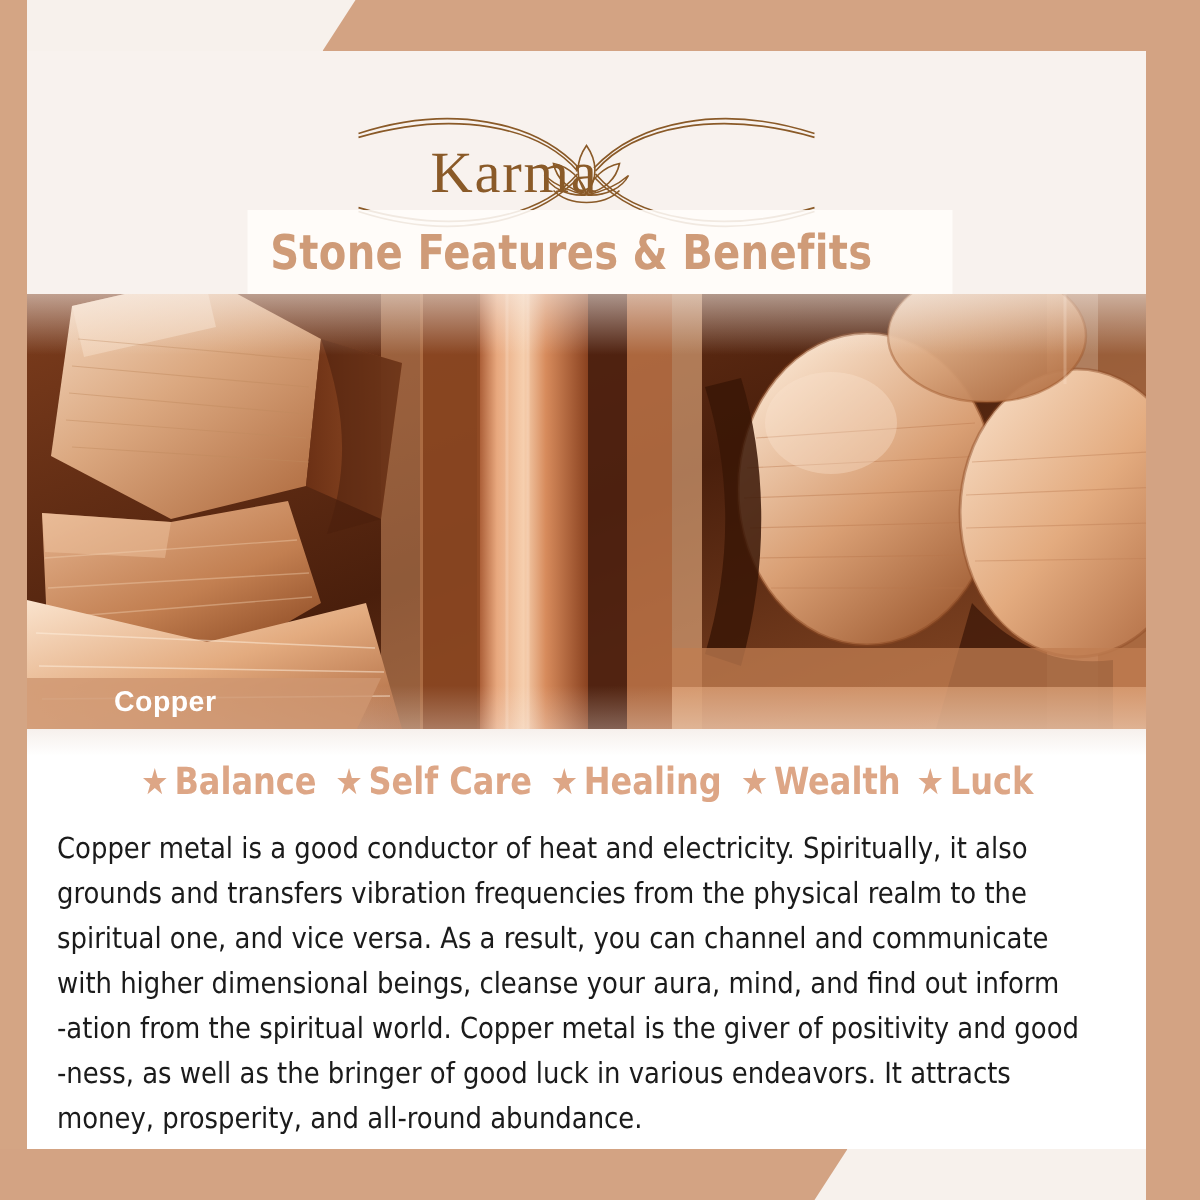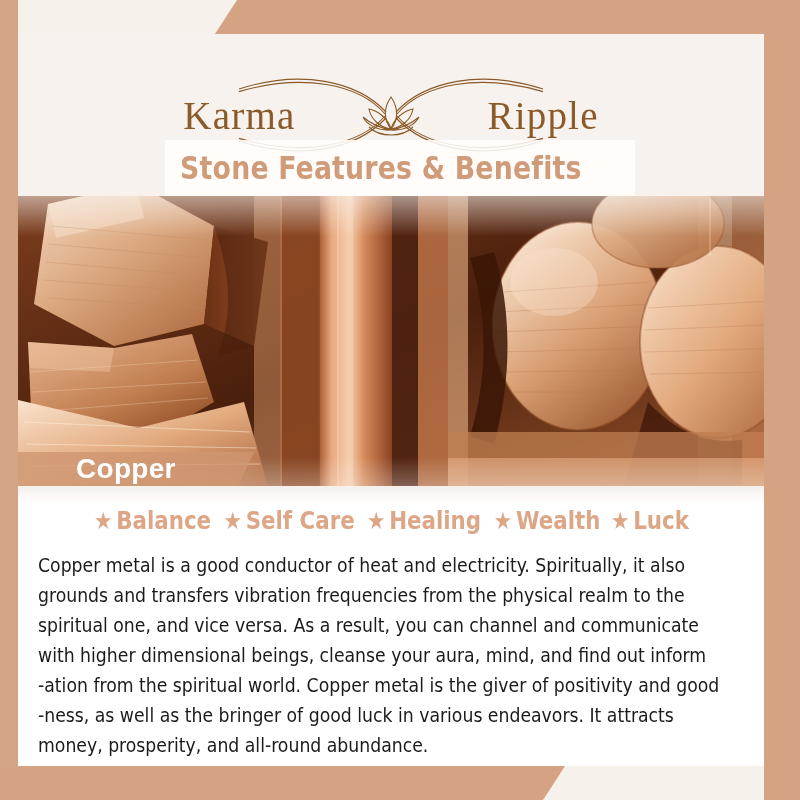--- a/index.html
+++ b/index.html
@@ -108,21 +108,21 @@
   .nameplate {
     position:absolute; left:18px; top:452px;
     width:236px; height:34px;
     background:rgba(206,150,113,0.80);
     clip-path: polygon(0 0, 100% 0, calc(100% - 16px) 100%, 0 100%);
     z-index:10;
     display:flex; align-items:center;
   }
   .nameplate span {
     margin-left:58px;
-    color:#ffffff; font-weight:bold; font-size:28px;
+    color:#ffffff; font-weight:bold; font-size:19px;
     letter-spacing:0.3px;
   }
 
   
   .content {
     position:absolute; left:18px; top:486px;
     width:746px; height:280px;
     background:#ffffff;
     z-index:8;
     padding:0;
@@ -196,21 +196,20 @@
           <path d="M210 30 C203 40 202 52 210 62 C218 52 217 40 210 30 Z"></path>
           <path d="M210 62 C198 60 190 52 188 42 C198 44 207 52 210 62 Z"></path>
           <path d="M210 62 C222 60 230 52 232 42 C222 44 213 52 210 62 Z"></path>
           <path d="M210 63 C197 64 186 58 182 50 C190 57 200 61 210 63 Z"></path>
           <path d="M210 63 C223 64 234 58 238 50 C230 57 220 61 210 63 Z"></path>
           <path d="M188 60 C194 66 202 68 210 68 C218 68 226 66 232 60"></path>
         </g>
       </svg>
       <div class="logo-text">
         <span class="w1">Karma</span>
-        <span class="w2">Ripple</span>
       </div>
     </div>
   </div>
 
   <div class="banner">
     <div class="banner-text">Stone Features &amp; Benefits</div>
   </div>
 
   <div class="photo">
     <svg class="bg" viewBox="0 0 746 290" preserveAspectRatio="xMidYMid slice">

